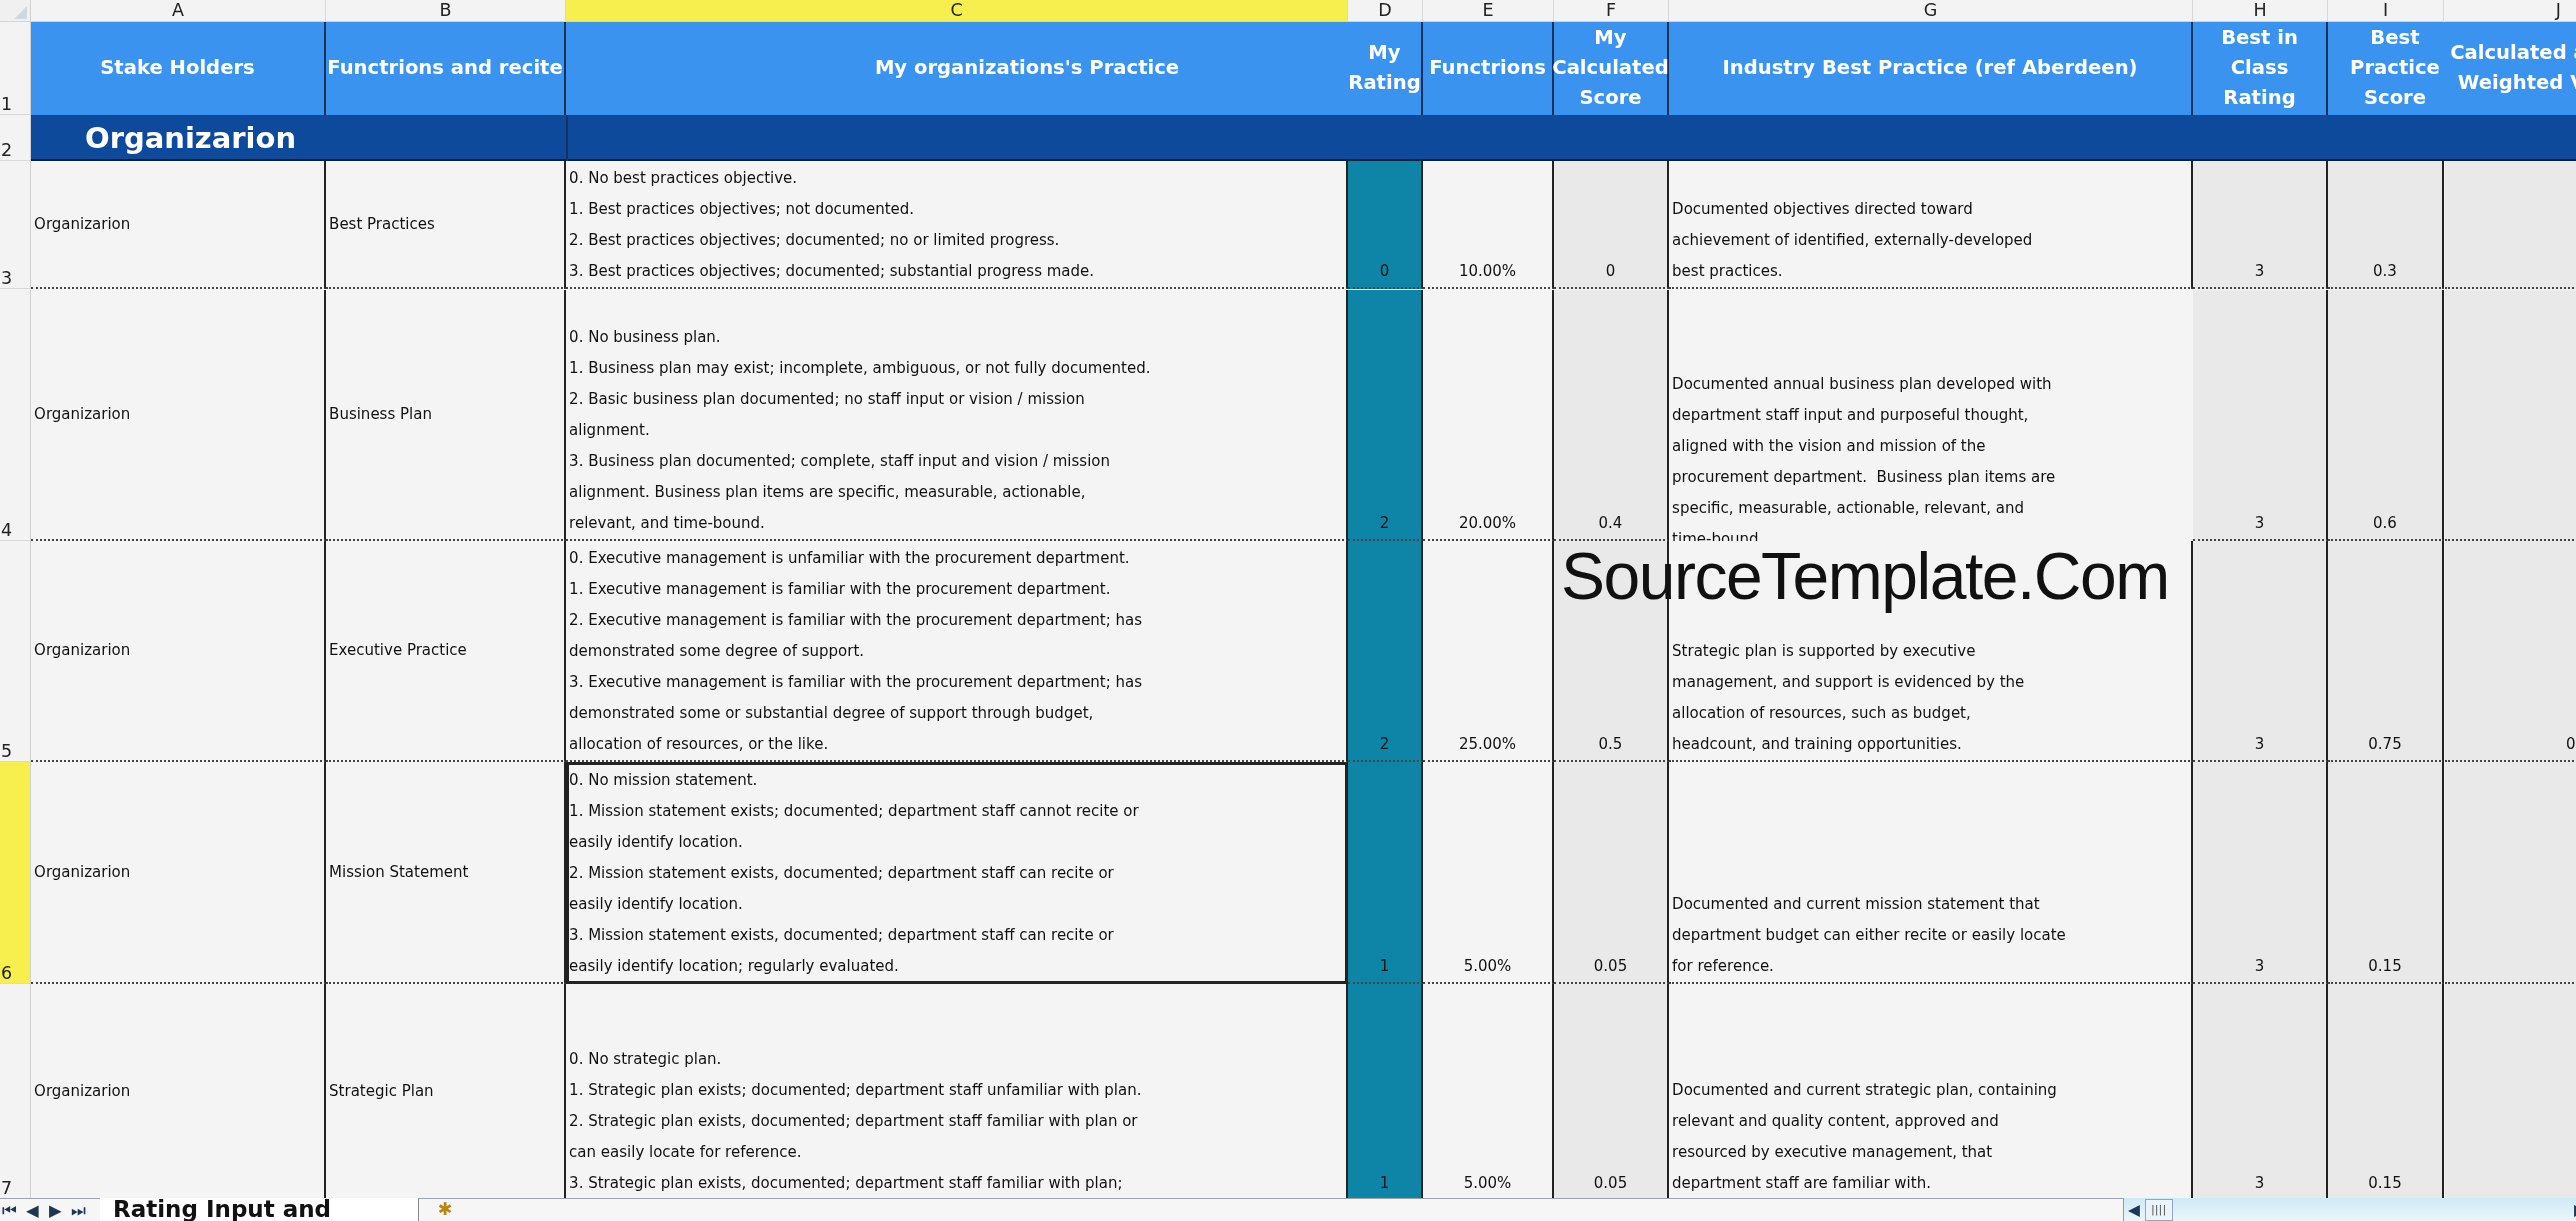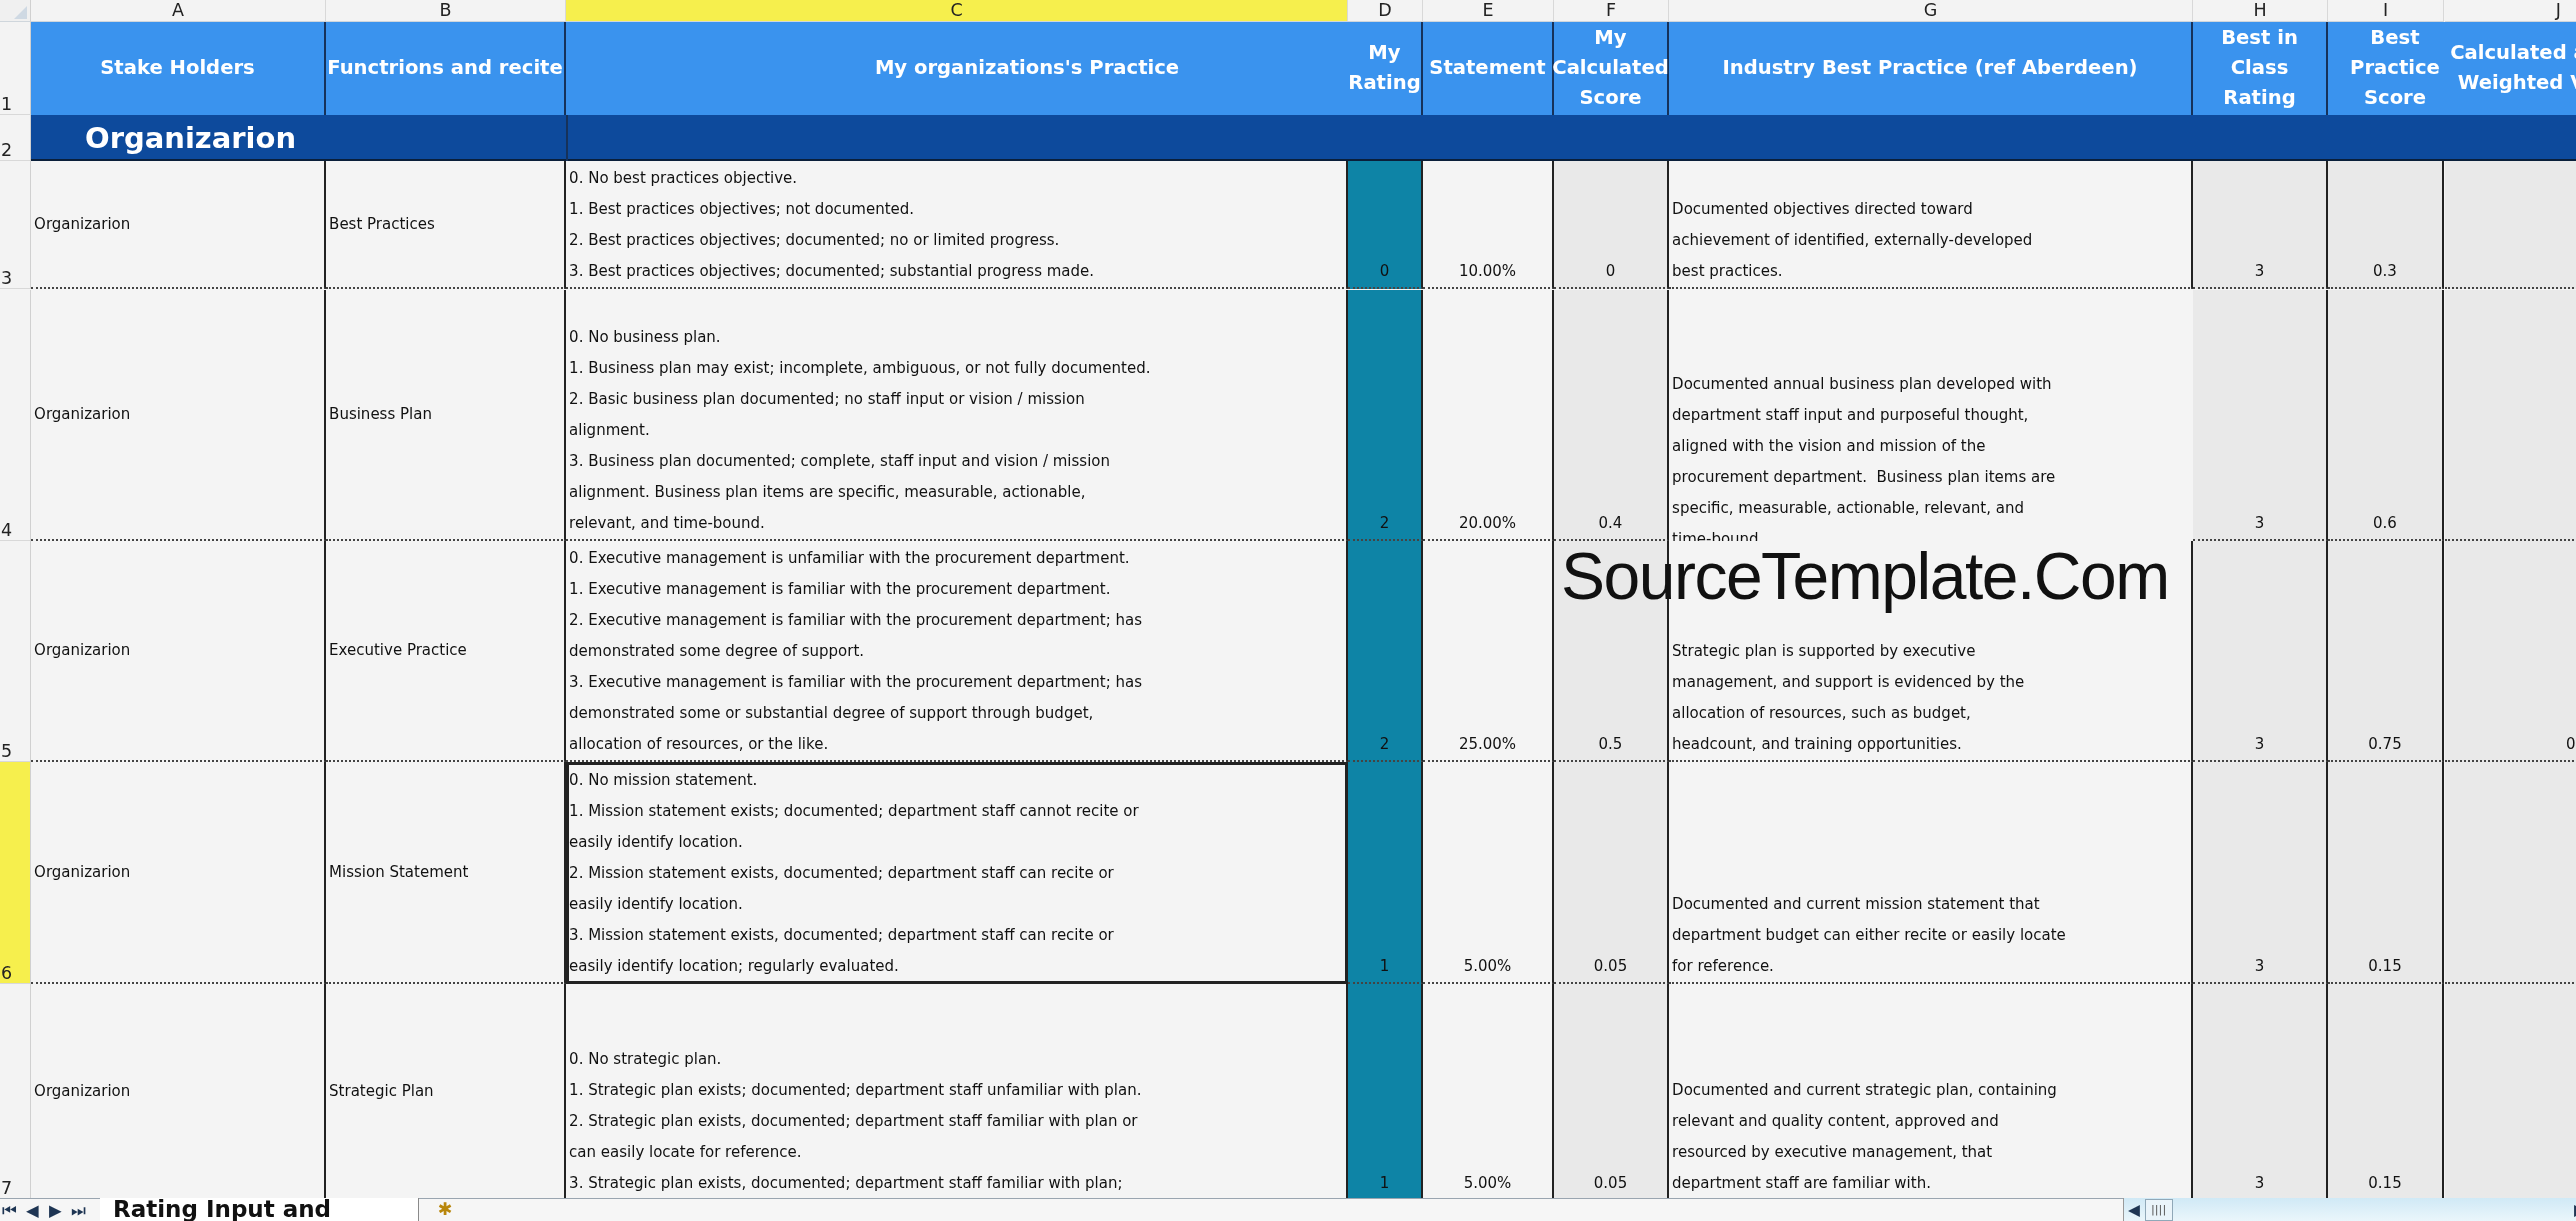--- a/index.html
+++ b/index.html
@@ -87,21 +87,21 @@
   </div>
 <div class="abs h1cell" style="left:326px;width:240px">
     <span>Functrions and recite</span>
   </div>
 <div class="abs h1cell" style="left:566px;width:924px">
     <span>My organizations's Practice</span>
   </div>
 <div class="abs h1cell" style="left:1348px;width:75px;white-space:pre-line"><span>My
 Rating</span></div>
 <div class="abs h1cell" style="left:1423px;width:131px">
-    <span>Statement</span>
+    <span>Functrions</span>
   </div>
 <div class="abs h1cell" style="left:1554px;width:115px;white-space:pre-line"><span>My
 Calculated
 Score</span></div>
 <div class="abs h1cell" style="left:1669px;width:524px">
     <span>Industry Best Practice (ref Aberdeen)</span>
   </div>
 <div class="abs h1cell" style="left:2193px;width:135px;white-space:pre-line"><span>Best in Class
 Rating</span></div>
 <div class="abs h1cell" style="left:2328px;width:136px;white-space:pre-line"><span>Best

